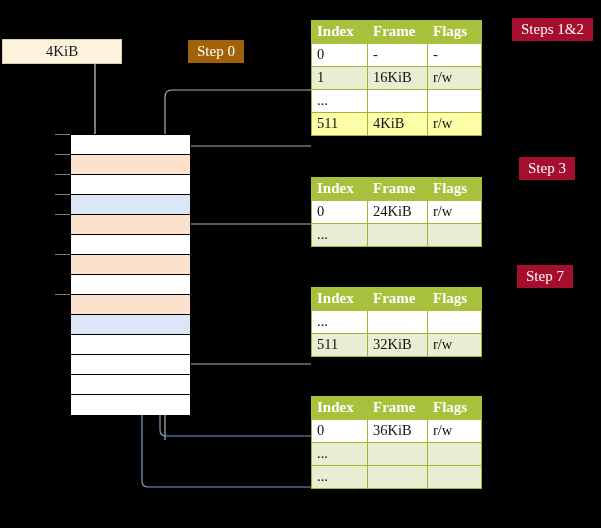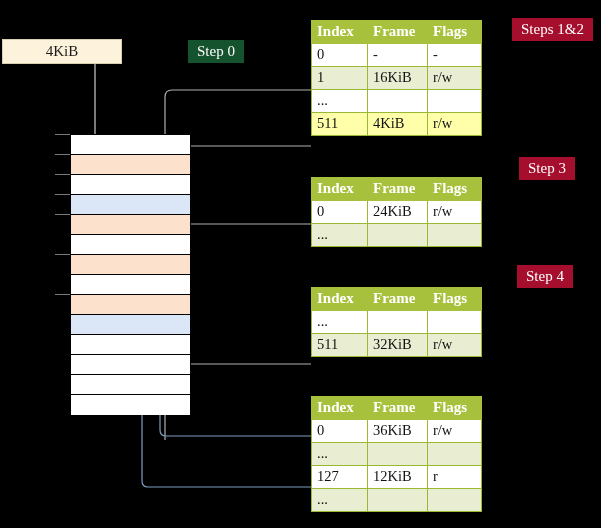--- a/index.html
+++ b/index.html
@@ -202,24 +202,24 @@
       <div class="tick" style="top: 214px;"></div>
       <div class="tick" style="top: 254px;"></div>
       <div class="tick" style="top: 294px;"></div>
     </div>
 
   <div class="framebox" id="framebox" style="left: 2px; top: 39px; width: 118px; height: 23px;">
     <span>4KiB</span>
   </div>
 
   <div id="badges">
-      <div class="badge" style="left: 188px; top: 40px; background: #14532d;">Step 0</div>
+      <div class="badge" style="left: 188px; top: 40px; background: #a16207;">Step 0</div>
       <div class="badge" style="left: 512px; top: 18px; background: rgb(165, 15, 45);">Steps 1&amp;2</div>
       <div class="badge" style="left: 519px; top: 157px; background: rgb(165, 15, 45); text-align: right;">Step 3</div>
-      <div class="badge" style="left: 517px; top: 265px; background: rgb(165, 15, 45);">Step 4</div>
+      <div class="badge" style="left: 517px; top: 265px; background: rgb(165, 15, 45);">Step 7</div>
     </div>
 
   <div id="tables">
       <table class="ptable" style="left: 311px; top: 20px;">
         <thead>
           <tr>
             <th class="col-index" style="background: rgb(168, 193, 60);">Index</th>
             <th class="col-frame" style="background: rgb(168, 193, 60);">Frame</th>
             <th class="col-flags" style="background: rgb(168, 193, 60);">Flags</th>
           </tr>
@@ -301,25 +301,20 @@
           <tr class="plain">
             <td class="col-index">0</td>
             <td class="col-frame">36KiB</td>
             <td class="col-flags">r/w</td>
           </tr>
           <tr class="alt">
             <td class="col-index">...</td>
             <td class="col-frame"></td>
             <td class="col-flags"></td>
           </tr>
-          <tr class="plain">
-            <td class="col-index">127</td>
-            <td class="col-frame">12KiB</td>
-            <td class="col-flags">r</td>
-          </tr>
           <tr class="alt">
             <td class="col-index">...</td>
             <td class="col-frame"></td>
             <td class="col-flags"></td>
           </tr>
         </tbody>
       </table>
     </div>
 
 </div>

